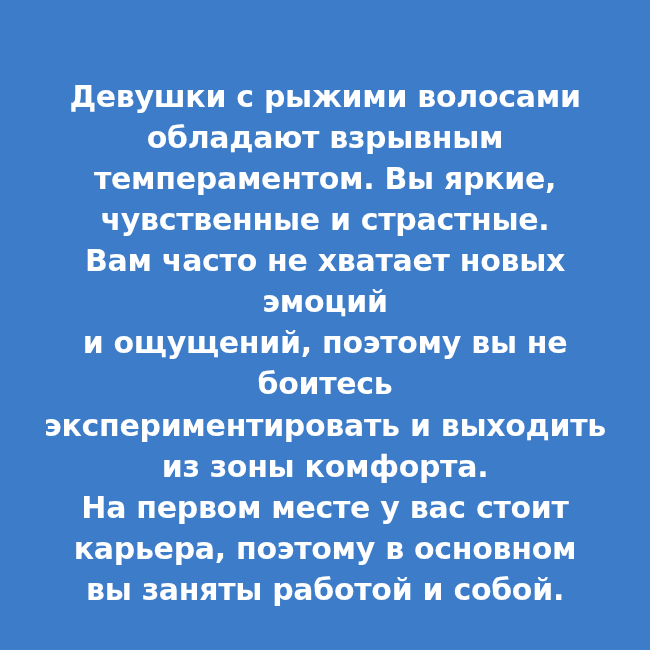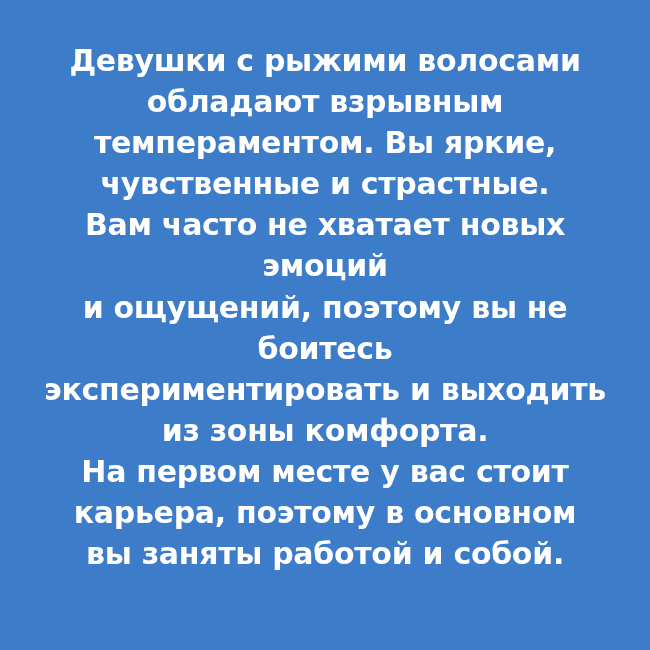--- a/index.html
+++ b/index.html
@@ -11,21 +11,21 @@
     height: 650px;
     background: #3d7cc9;
     font-family: "Liberation Sans", sans-serif;
     overflow: hidden;
   }
   #card {
     width: 650px;
     height: 650px;
     background: #3d7cc9;
     display: flex;
-    align-items: flex-start;
+    align-items: flex-end;
     justify-content: center;
     box-sizing: border-box;
     padding: 40px 30px;
   }
   #quote-text {
     color: #ffffff;
     font-family: "DejaVu Sans", sans-serif;
     font-size: 30px;
     line-height: 1.37;
     text-align: center;

